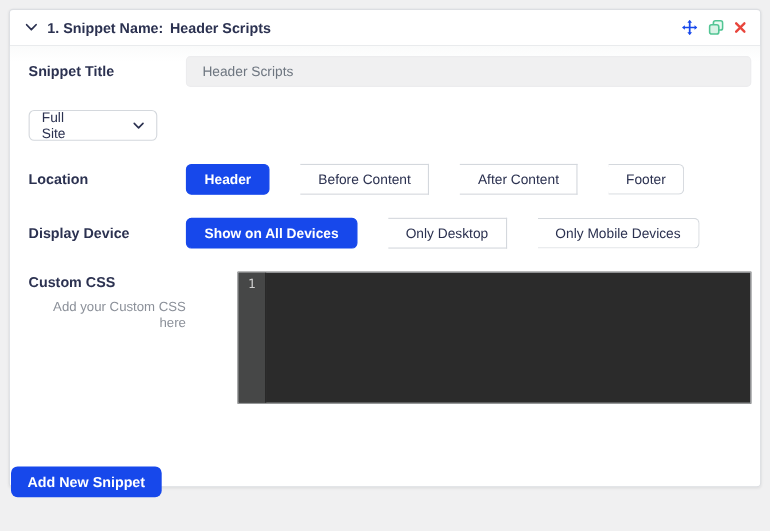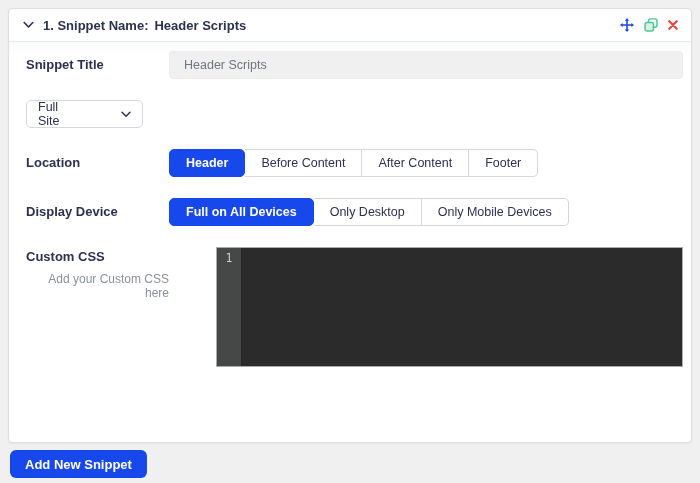--- a/index.html
+++ b/index.html
@@ -43,21 +43,21 @@
     border:1px solid #ececee; border-radius:4px;
     padding:0 14px; font-size:12.5px; color:#6e7680;
     font-family:inherit; outline:none;
   }
   .select {
     width:117px; height:28px; background:#fff;
     border:1px solid #d4d8dd; border-radius:5px;
     display:flex; align-items:center; justify-content:space-between;
     padding:0 11px; font-size:12.5px; color:var(--navy); cursor:pointer;gap:44px;
   }
-  .seg-group { display:inline-flex; height:28px; }
+  .seg-group { display:inline-flex; height:28px;gap:28px; }
   .seg {
     background:#fff; border:1px solid #d4d8dd; border-left:none;
     padding:0 16px; font-size:12.5px; color:var(--navy);
     font-family:inherit; line-height:26px; height:28px;
     cursor:pointer; white-space:nowrap;
   }
   .seg:first-child { border-left:1px solid #d4d8dd; border-radius:5px 0 0 5px; }
   .seg:last-child { border-radius:0 5px 5px 0; }
   .seg.active {
     background:var(--accent); border-color:var(--accent);
@@ -73,21 +73,21 @@
   .gutter {
     width:25px; flex-shrink:0; background:#464747; color:#cfcfcf;
     font-family:"DejaVu Sans Mono", monospace; font-size:11.5px;
     text-align:center; padding-top:3px; border-right:1px solid #262626;
   }
   .code-area {
     flex:1; color:#f8f8f2; font-family:"DejaVu Sans Mono", monospace;
     font-size:12px; padding:3px 6px; white-space:pre; overflow:hidden;
   }
   .add-btn {
-    position:absolute; left:10px; top:450px; height:28px;
+    position:absolute; left:10px; top:424px; height:28px;
     padding:0 15px; background:var(--accent); color:#fff;
     border:none; border-radius:6px; font-size:13px; font-weight:600;
     font-family:inherit; cursor:pointer;
   }
 </style>
 </head>
 <body>
 
 <div class="card">
 
@@ -149,21 +149,21 @@
           <button class="seg">After Content</button>
           <button class="seg">Footer</button>
         </div>
       </div>
     </div>
 
     <div class="row">
       <div class="row-label">Display Device</div>
       <div class="row-control">
         <div class="seg-group">
-          <button class="seg active">Full on All Devices</button>
+          <button class="seg active">Show on All Devices</button>
           <button class="seg">Only Desktop</button>
           <button class="seg">Only Mobile Devices</button>
         </div>
       </div>
     </div>
 
 
     <div class="row row-editor">
       <div class="row-label label-block">
         <div class="lbl">Custom CSS</div>

